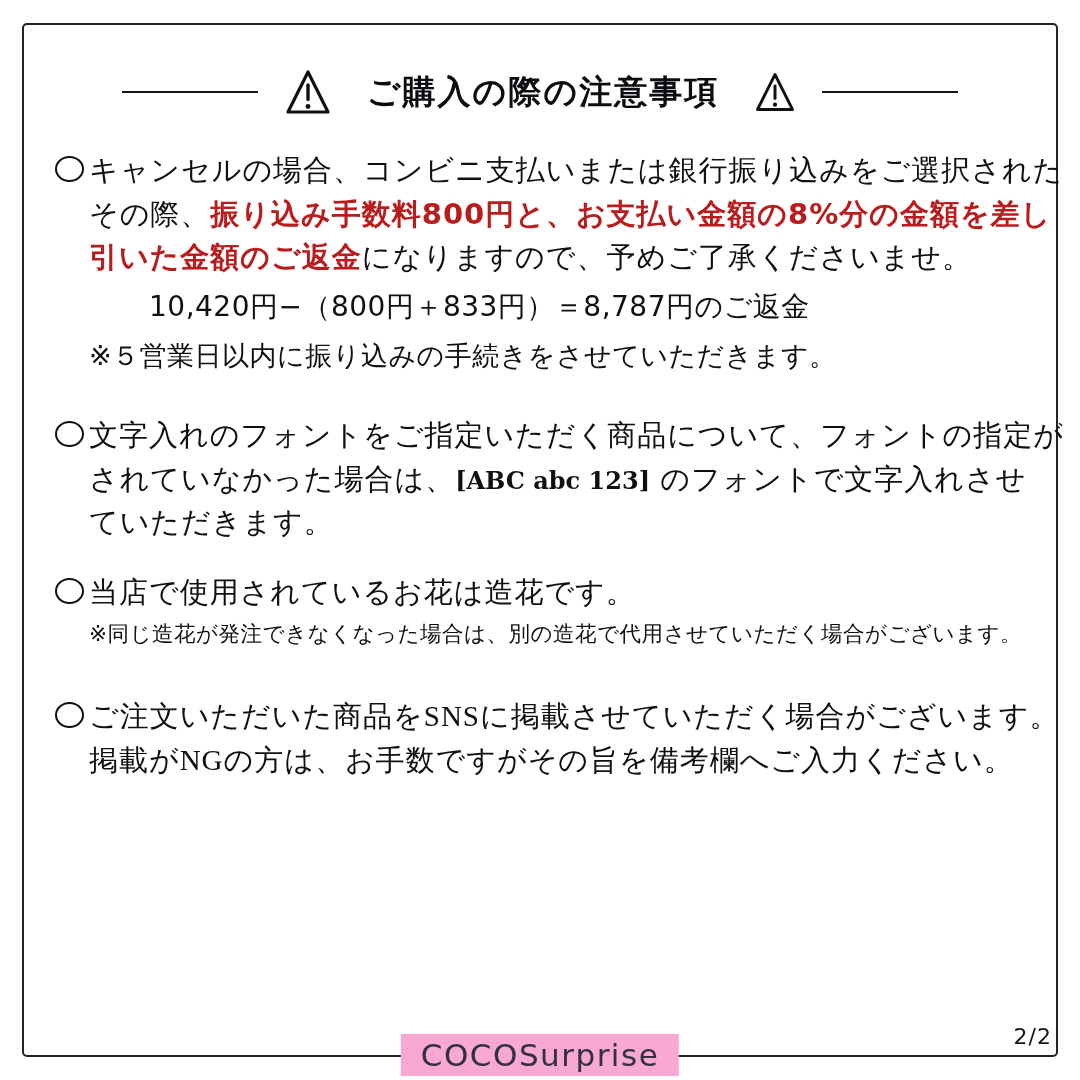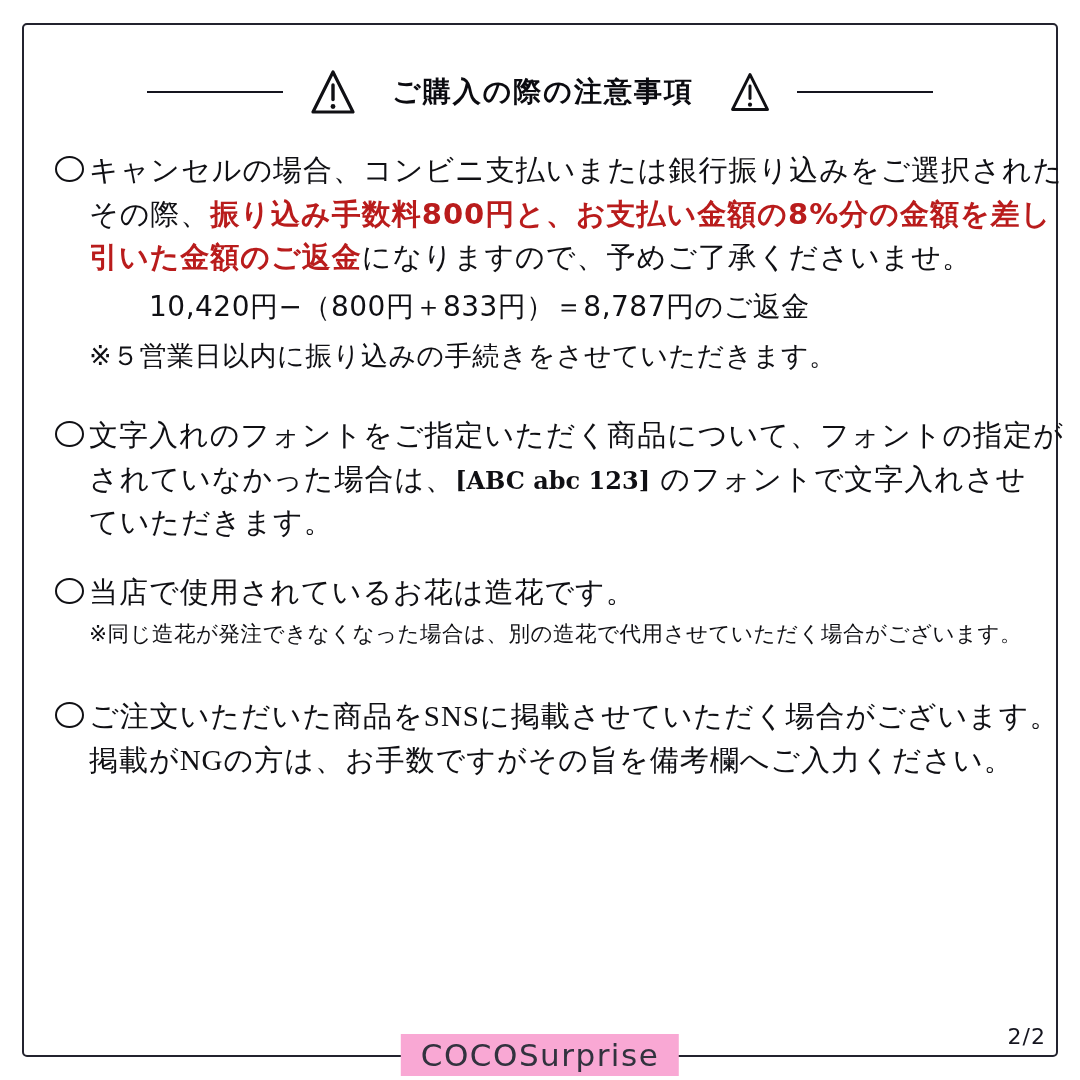--- a/index.html
+++ b/index.html
@@ -13,21 +13,21 @@
     border:2.5px solid #23232e;border-radius:5px;background:#ffffff;
   }
   
   .title-row{
     display:flex;align-items:center;justify-content:center;
     gap:26px;margin-top:42px;height:50px;
   }
   .rule{width:136px;height:2.5px;background:#15151f;flex:0 0 auto;}
   .warn{flex:0 0 auto;display:block;line-height:0;}
   .title-text{
-    margin:9px;font-size:28px;font-weight:700;letter-spacing:2px;
+    margin:9px;font-size:33px;font-weight:700;letter-spacing:2px;
     color:#0b0b10;white-space:nowrap;
   }
   
   .content{
     margin:30px 26px 0 31px;font-size:29px;letter-spacing:1px;
   }
   .notice{position:relative;padding-left:34px;}
   .bullet{
     position:absolute;left:0;top:7px;width:29px;height:26px;
     border:2.5px solid #101014;border-radius:50%;box-sizing:border-box;
@@ -49,21 +49,21 @@
     font-family:"DejaVu Serif","Liberation Serif",serif;
     font-weight:700;font-size:24px;letter-spacing:0;
   }
   #notice-cancel{margin-top:32px;}
   #notice-font{margin-top:40px;}
   #notice-flowers{margin-top:26px;}
   #notice-sns{margin-top:46px;font-family:Liberation Serif, serif;}
   #notice-balloon{margin-top:36px;}
   
   .page-num{
-    position:absolute;right:10px;bottom:6px;font-size:22px;
+    position:absolute;right:4px;bottom:6px;font-size:22px;
     letter-spacing:1px;color:#15151f;
   }
   .brand-badge{
     position:absolute;left:50%;bottom:4px;transform:translateX(-50%);
     background:#f9a8d4;padding:0 20px;height:42px;line-height:42px;
     font-size:31px;letter-spacing:1.5px;color:#32323e;white-space:nowrap;
   }
 </style>
 </head>
 <body>

